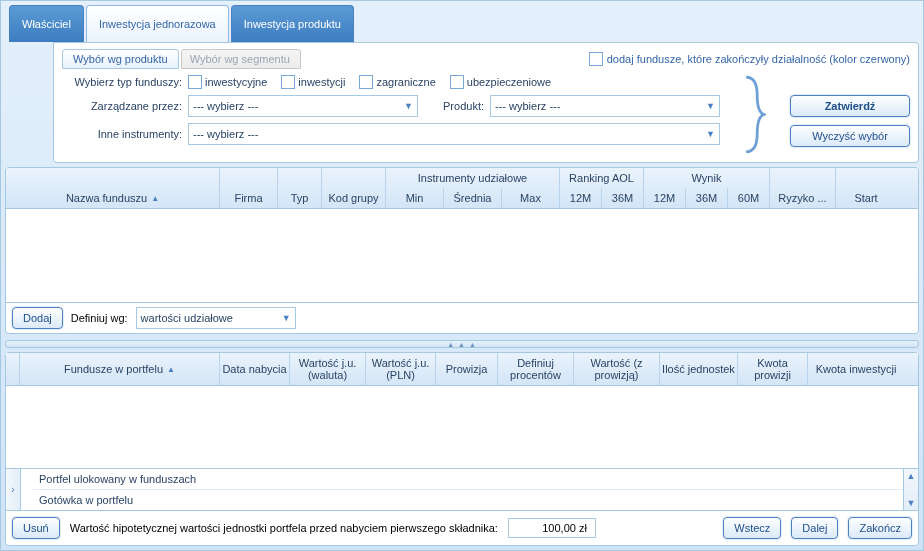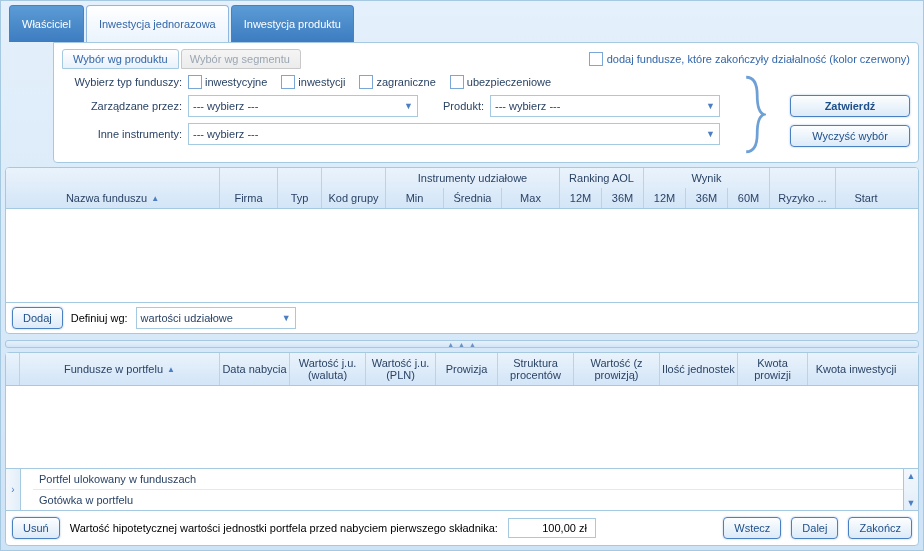--- a/index.html
+++ b/index.html
@@ -402,21 +402,21 @@
       <div class="hdr-row">
         <div class="hdr-cell" style="width:14px"></div>
         <div class="hdr-cell" style="width:200px;justify-content:center">
             <span>Fundusze w portfelu</span>
             <span class="sort-arrow">▲</span>
           </div>
         <div class="hdr-cell" style="width:70px">Data nabycia</div>
         <div class="hdr-cell" style="width:76px">Wartość j.u.(waluta)</div>
         <div class="hdr-cell" style="width:70px">Wartość j.u.(PLN)</div>
         <div class="hdr-cell" style="width:62px">Prowizja</div>
-        <div class="hdr-cell" style="width:76px">Struktura procentów</div>
+        <div class="hdr-cell" style="width:76px">Definiuj procentów</div>
         <div class="hdr-cell" style="width:86px">Wartość (z prowizją)</div>
         <div class="hdr-cell" style="width:78px">Ilość jednostek</div>
         <div class="hdr-cell" style="width:70px">Kwota prowizji</div>
         <div class="hdr-cell" style="flex:1;border-right:none">Kwota inwestycji</div>
         <div class="hdr-cell" style="width:14px;border-right:none"></div>
       </div>
     </div>
     <div class="grid2-body"></div>
 
     <div class="summary-rows">

